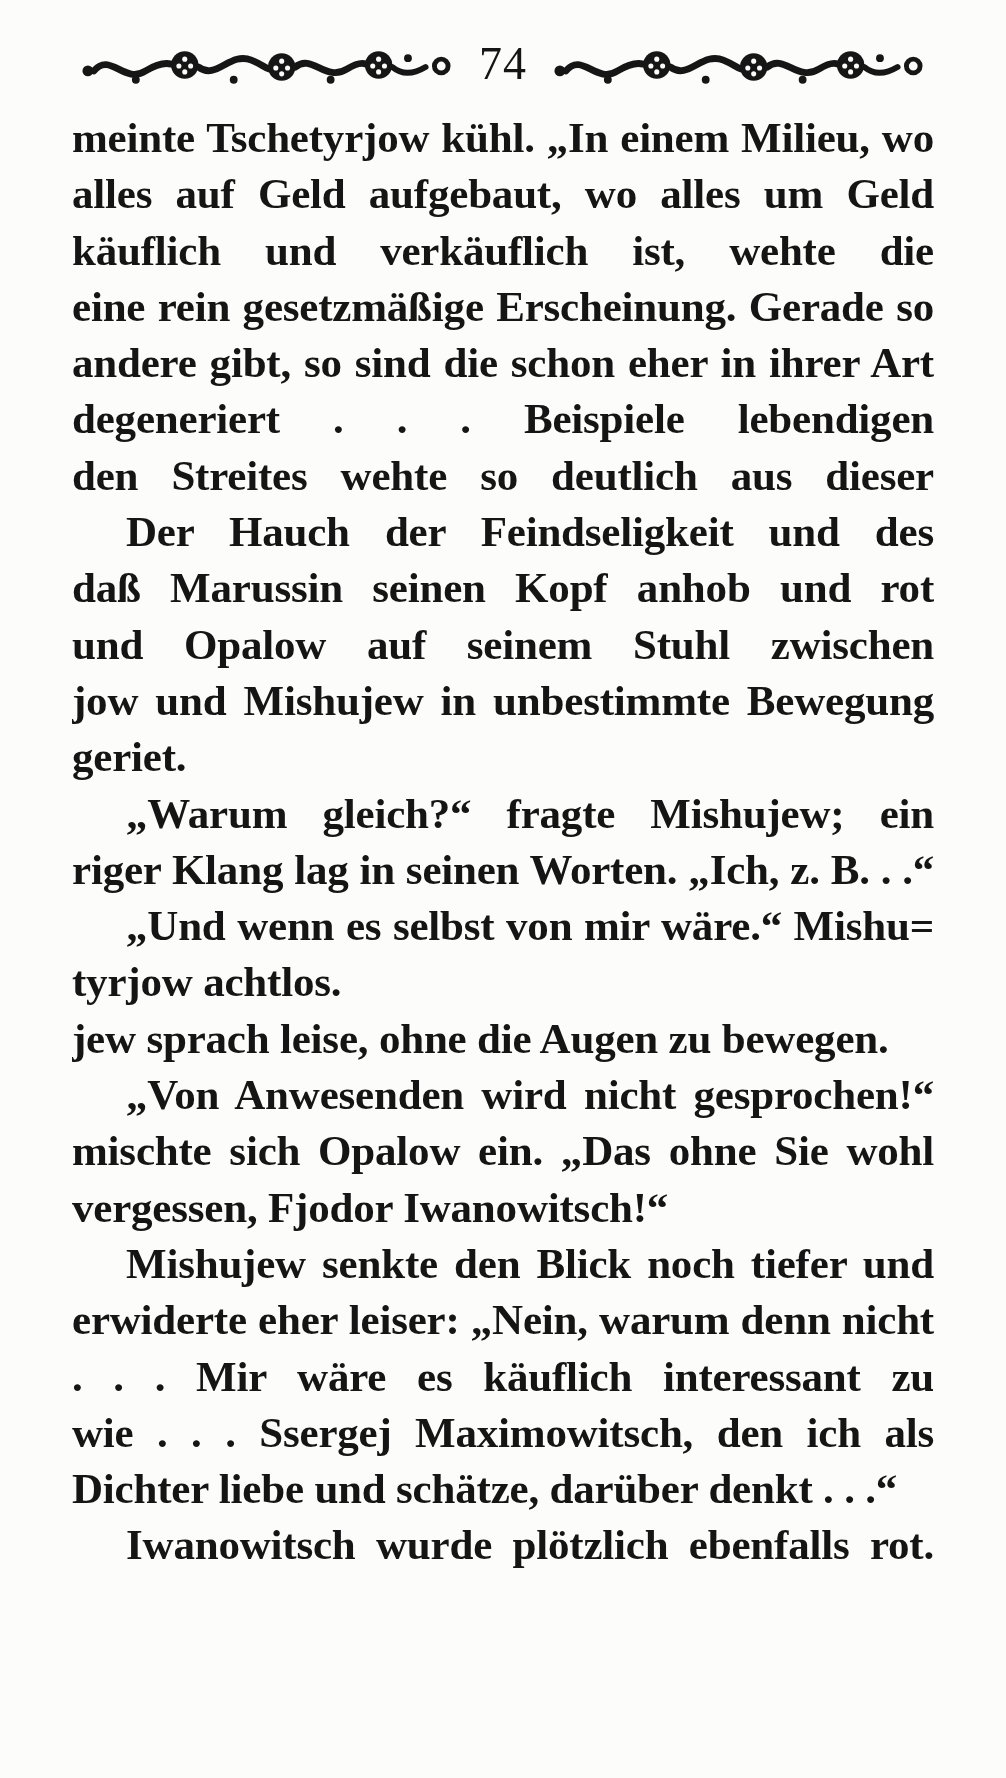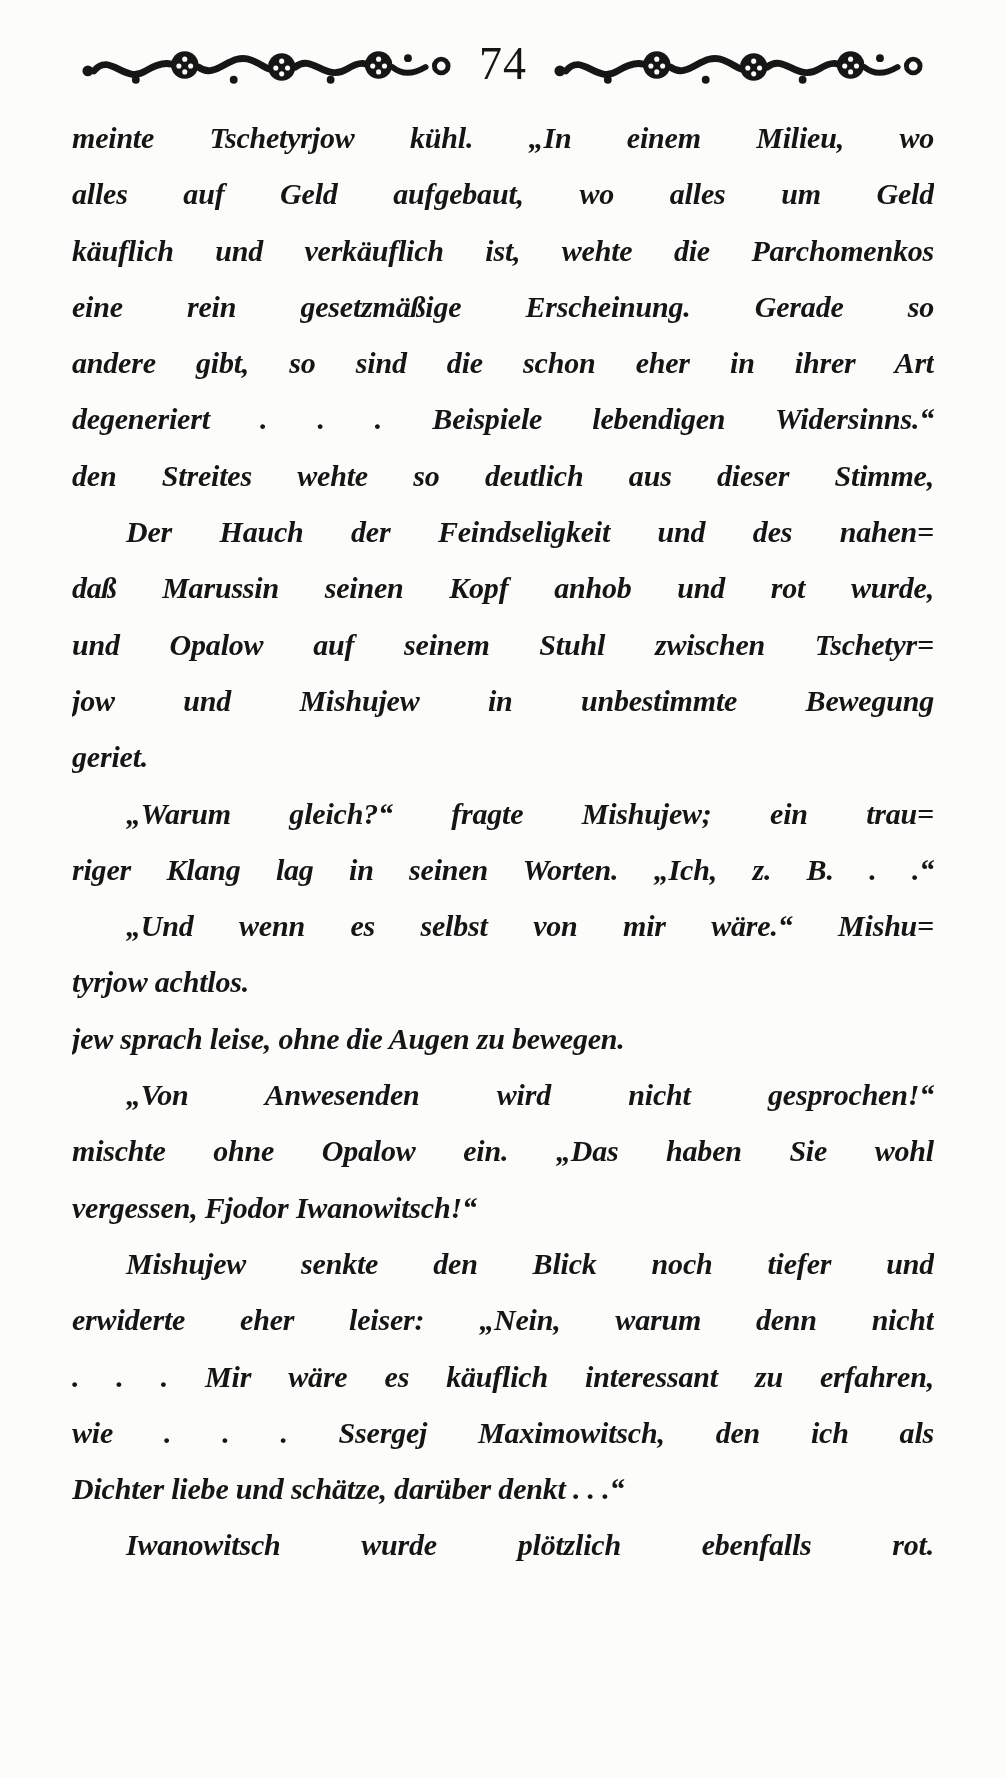--- a/index.html
+++ b/index.html
@@ -31,29 +31,28 @@
     letter-spacing: 1px;
     transform: translateY(-3px);
   }
   .body-block {
     position: absolute;
     top: 110px;
     left: 72px;
     width: 862px;
   }
   .line {
-    font-size: 30px;
+    font-size: 43px;
     font-weight: bold;
     line-height: 56.3px;
     height: 56.3px;
     overflow: hidden;
     letter-spacing: -0.2px;
     white-space: nowrap;
     text-align: left;
-    font-style: italic;
   }
   .line.j {
     white-space: normal;
     text-align: justify;
     text-align-last: justify;
   }
   .line.ind { padding-left: 54px; }
   .line.j.ind { padding-left: 0; text-indent: 54px; }
   svg.defs { position: absolute; width: 0; height: 0; }
 </style>
@@ -124,21 +123,21 @@
     <div class="line j">daß Marussin seinen Kopf anhob und rot wurde,</div>
     <div class="line j">und Opalow auf seinem Stuhl zwischen Tschetyr=</div>
     <div class="line j">jow und Mishujew in unbestimmte Bewegung</div>
     <div class="line">geriet.</div>
     <div class="line j ind">„Warum gleich?“ fragte Mishujew; ein trau=</div>
     <div class="line j">riger Klang lag in seinen Worten. „Ich, z. B. . .“</div>
     <div class="line j ind">„Und wenn es selbst von mir wäre.“ Mishu=</div>
     <div class="line">tyrjow achtlos.</div>
     <div class="line">jew sprach leise, ohne die Augen zu bewegen.</div>
     <div class="line j ind">„Von Anwesenden wird nicht gesprochen!“</div>
-    <div class="line j">mischte ohne Opalow ein. „Das haben Sie wohl</div>
+    <div class="line j">mischte sich Opalow ein. „Das ohne Sie wohl</div>
     <div class="line">vergessen, Fjodor Iwanowitsch!“</div>
     <div class="line j ind">Mishujew senkte den Blick noch tiefer und</div>
     <div class="line j">erwiderte eher leiser: „Nein, warum denn nicht</div>
     <div class="line j">. . . Mir wäre es käuflich interessant zu erfahren,</div>
     <div class="line j">wie . . . Ssergej Maximowitsch, den ich als</div>
     <div class="line">Dichter liebe und schätze, darüber denkt . . .“</div>
     <div class="line j ind">Iwanowitsch wurde plötzlich ebenfalls rot.</div>
   </div>
 
 </div>

